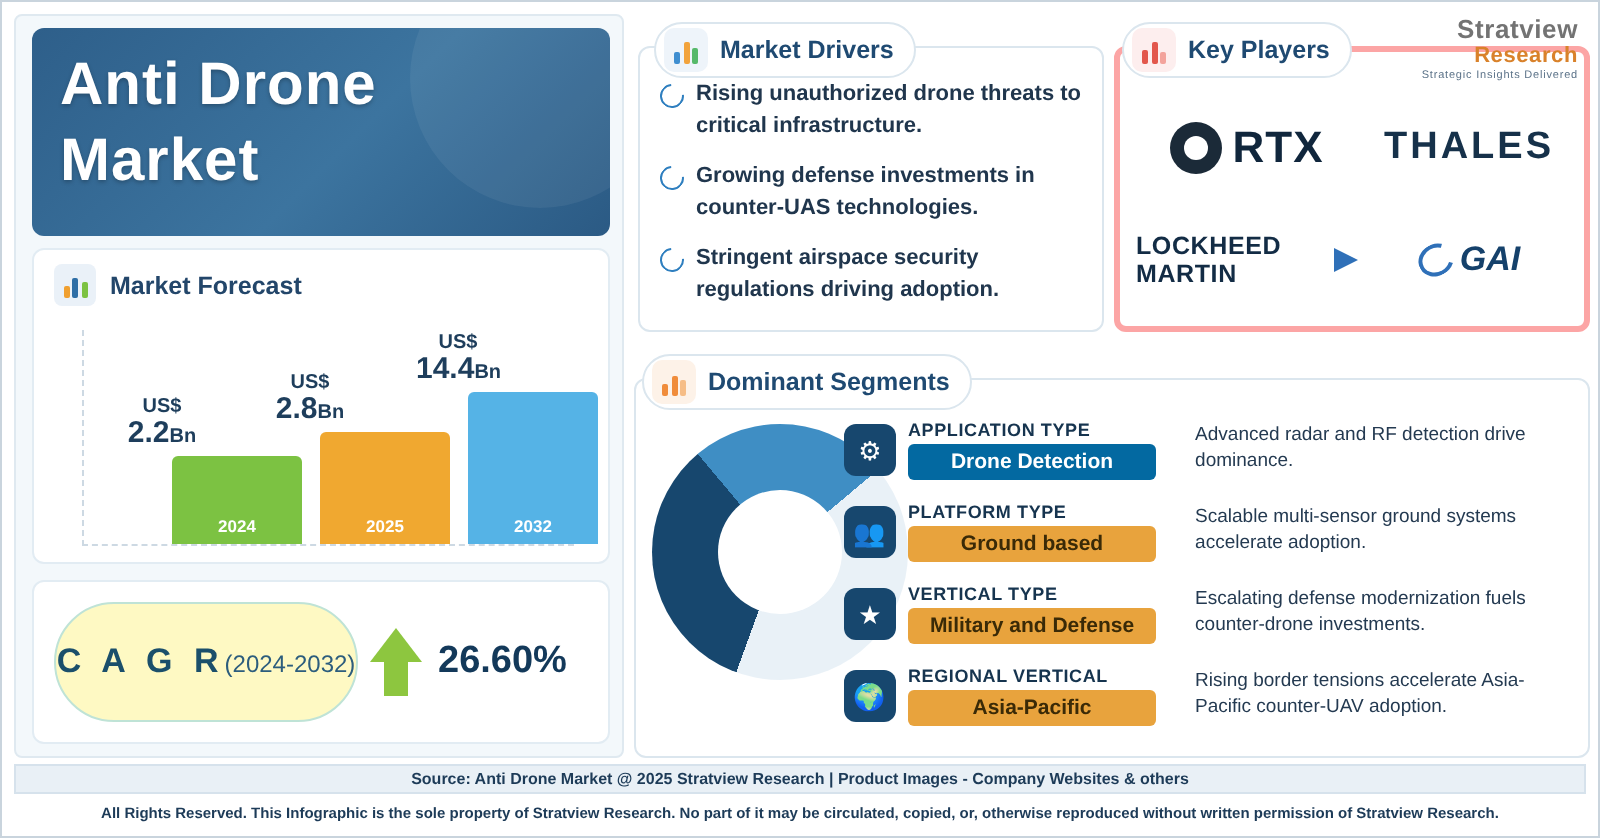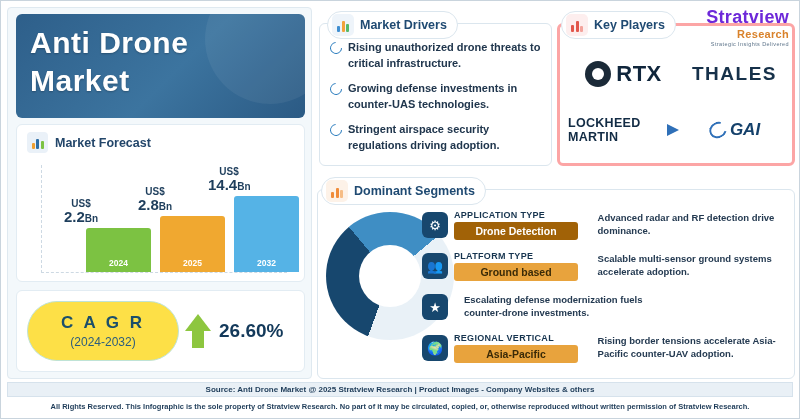--- a/index.html
+++ b/index.html
@@ -131,25 +131,25 @@
     width: 289px; height: 82px;
     background: #ffffff;
     border: 1px solid #e2ecf3;
     border-radius: 6px;
     display: flex;
     align-items: center;
   }
   #cagr-pill {
     margin-left: 10px;
     width: 152px; height: 60px;
-    background: #fde047;
+    background: #fef9c3;
     border: 1px solid #bfe3d6;
     border-radius: 30px;
     display: flex;
-    flex-direction: column;
+    flex-direction: row;
     align-items: center;
     justify-content: center;
   }
   #cagr-label {
     font-size: 17px;
     letter-spacing: 3px;
     color: #1b4f6b;
     font-weight: bold;
   }
   #cagr-period { font-size: 12px; color: #2c5d7d; margin-top: 2px; }
@@ -300,21 +300,21 @@
     transform: rotate(-30deg);
   }
 
   
   #brand {
     position: absolute;
     right: 10px; top: 6px;
     text-align: right;
     z-index: 4;
   }
-  #brand-name { font-size: 18px; font-weight: bold; color: #6d28d9; letter-spacing: .3px; }
+  #brand-name { font-size: 13px; font-weight: bold; color: #737373; letter-spacing: .3px; }
   #brand-sub { font-size: 11px; font-weight: bold; color: #d9822b; letter-spacing: .3px; }
   #brand-tag { font-size: 5.5px; color: #5c7389; letter-spacing: .4px; margin-top: 1px; }
 
   
   #segments-box {
     position: absolute;
     left: 316px; top: 188px;
     width: 478px; height: 190px;
     background: #ffffff;
     border: 1px solid #dbe6ee;
@@ -365,32 +365,32 @@
     font-size: 9px;
     font-weight: bold;
     color: #16344f;
     letter-spacing: .3px;
     margin-bottom: 2px;
   }
   .seg-val {
     font-size: 10.5px;
     font-weight: bold;
     color: #ffffff;
-    background: #a16207;
+    background: #0369a1;
     border-radius: 3px;
     padding: 3px 0;
     text-align: center;
     width: 124px;
   }
   .seg-val.orange { background: #e8a33d; color:#3a2a07; }
   .seg-desc {
     font-size: 9.5px;
     line-height: 1.33;
     color: #243a51;
-    font-weight: bold;
+    font-weight: normal;
     margin-left: 10px;
     width: 196px;
   }
 
   
   #source-bar {
     position: absolute;
     left: 6px; right: 6px; top: 381px;
     height: 15px;
     background: #e9f0f6;
@@ -535,20 +535,24 @@
         <span class="seg-ico">👥</span>
         <span class="seg-mid">
           <span class="seg-type" style="display:block">PLATFORM TYPE</span>
           <span class="seg-val orange" style="display:block">Ground based</span>
         </span>
         <span class="seg-desc">Scalable multi-sensor ground systems accelerate adoption.</span>
       </div>
 
       <div class="seg-row">
         <span class="seg-ico">★</span>
+        <span class="seg-mid">
+          <span class="seg-type" style="display:block">VERTICAL TYPE</span>
+          <span class="seg-val orange" style="display:block">Military and Defense</span>
+        </span>
         <span class="seg-desc">Escalating defense modernization fuels counter-drone investments.</span>
       </div>
 
       <div class="seg-row">
         <span class="seg-ico">🌍</span>
         <span class="seg-mid">
           <span class="seg-type" style="display:block">REGIONAL VERTICAL</span>
           <span class="seg-val orange" style="display:block">Asia-Pacific</span>
         </span>
         <span class="seg-desc">Rising border tensions accelerate Asia-Pacific counter-UAV adoption.</span>

